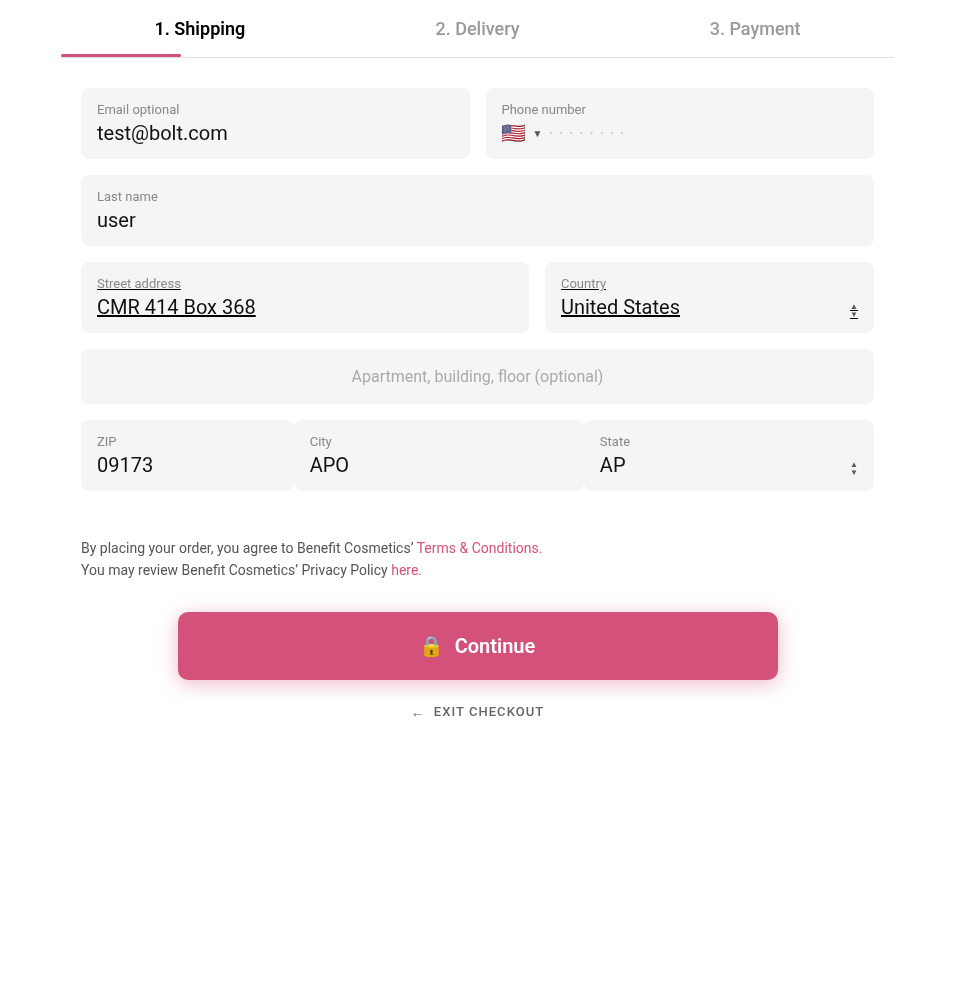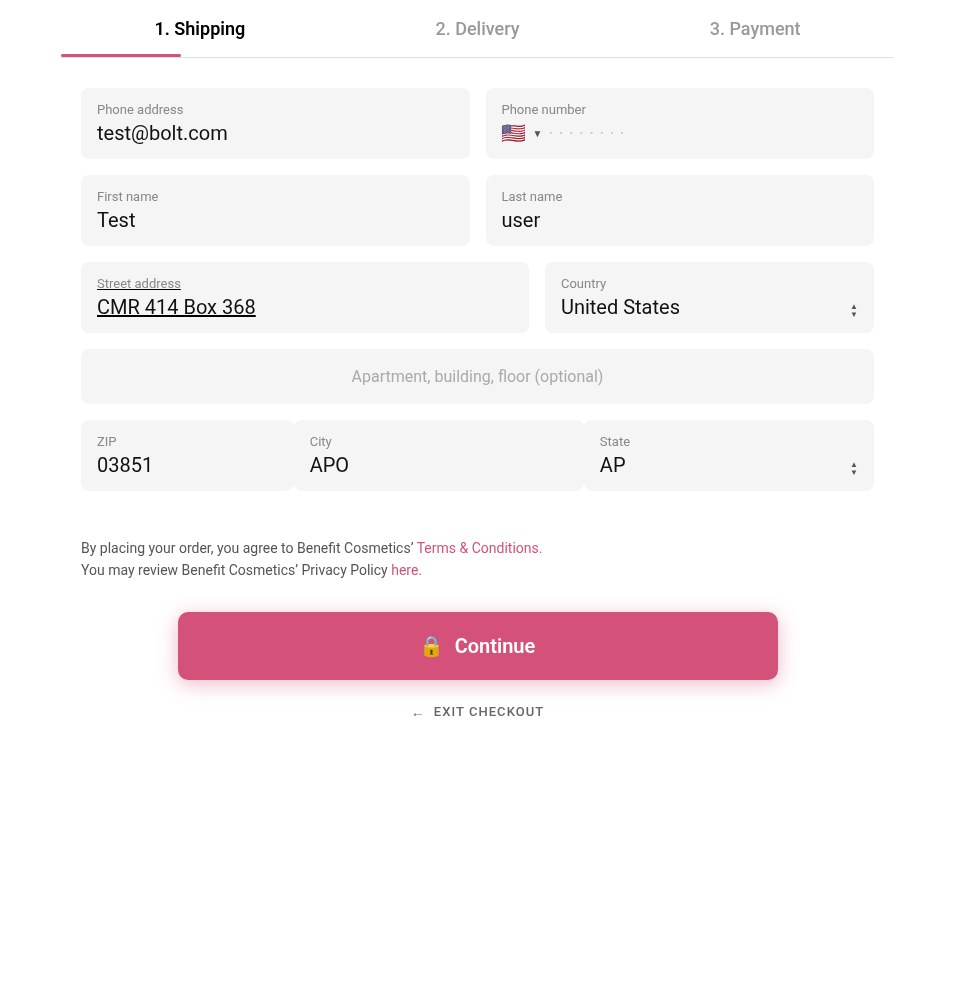--- a/index.html
+++ b/index.html
@@ -89,20 +89,21 @@
       align-items: center;
     }
 
     .form-field.street {
       flex: 1.4;
       text-decoration: underline;
     }
 
     .form-field.country-field {
       flex: 1;
+      text-decoration: underline;
     }
 
     .field-label {
       font-size: 13px;
       color: #888;
       font-weight: 400;
     }
 
     .field-value {
       font-size: 20px;
@@ -241,38 +242,34 @@
     <div class="step inactive">
       <span>3. Payment</span>
     </div>
     <div class="progress-bar"></div>
   </div>
 
   <div class="form-area">
 
     <div class="form-row">
       <div class="form-field half">
-        <span class="field-label">Phone address</span>
+        <span class="field-label">Email optional</span>
         <span class="field-value">test@bolt.com</span>
       </div>
       <div class="form-field half">
         <span class="field-label">Phone number</span>
         <div class="phone-input-row">
           <span class="flag-icon">🇺🇸</span>
           <span class="dropdown-arrow">▼</span>
           <span class="field-value" style="color:#ccc;">· · · · · · · ·</span>
         </div>
       </div>
     </div>
 
     <div class="form-row">
-      <div class="form-field half">
-        <span class="field-label">First name</span>
-        <span class="field-value">Test</span>
-      </div>
       <div class="form-field half">
         <span class="field-label">Last name</span>
         <span class="field-value">user</span>
       </div>
     </div>
 
     <div class="form-row">
       <div class="form-field street">
         <span class="field-label">Street address</span>
         <span class="field-value">CMR 414  Box 368</span>
@@ -291,21 +288,21 @@
 
     <div class="form-row apartment-row">
       <div class="form-field full">
         <span class="field-value placeholder">Apartment, building, floor (optional)</span>
       </div>
     </div>
 
     <div class="form-row-three">
       <div class="form-field zip-field">
         <span class="field-label">ZIP</span>
-        <span class="field-value">03851</span>
+        <span class="field-value">09173</span>
       </div>
       <div class="form-field city-field">
         <span class="field-label">City</span>
         <span class="field-value">APO</span>
       </div>
       <div class="form-field state-field">
         <span class="field-label">State</span>
         <div class="country-select-row">
           <span class="field-value">AP</span>
           <div class="select-arrows">

